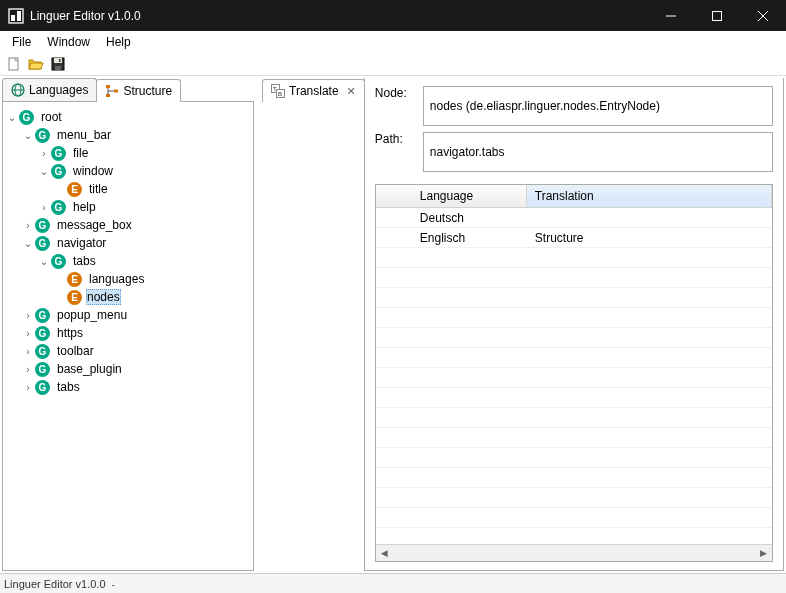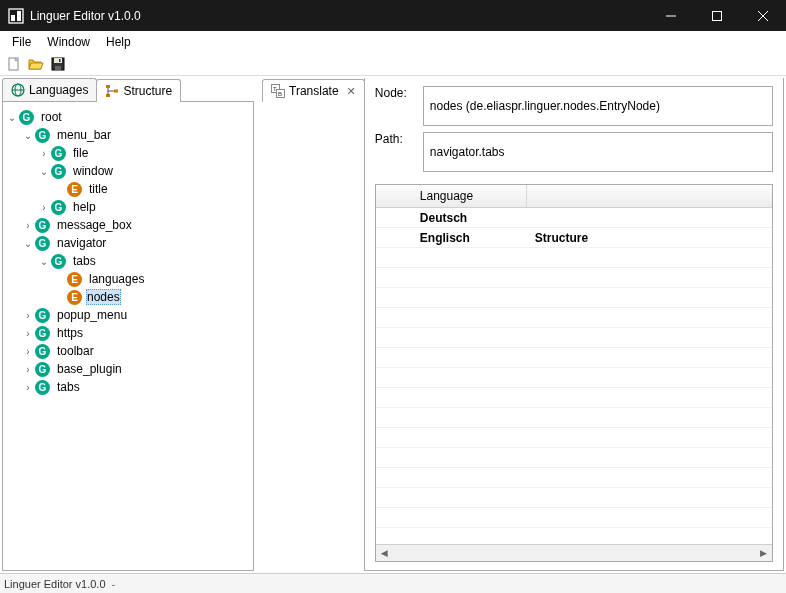--- a/index.html
+++ b/index.html
@@ -52,21 +52,21 @@
 
 
 .table-wrap { flex: 1; border: 1px solid #aaa; margin-top: 6px; display: flex; flex-direction: column; overflow: hidden; }
 .table-hdr { display: flex; background: linear-gradient(#fdfdfd, #ececec); border-bottom: 1px solid #d0d0d0; height: 23px; }
 .table-hdr .col { padding: 4px 8px; border-right: 1px solid #d8d8d8; display: flex; align-items: center; }
 .table-hdr .col.sorted { background: linear-gradient(#e8f1fb, #d4e7f9); }
 .col.lang { width: 115px; margin-left: 36px; }
 .col.trans { flex: 1; }
 .table-body { flex: 1; overflow: auto; background: repeating-linear-gradient(#fff 0, #fff 19px, #eef0f2 19px, #eef0f2 20px); position: relative; }
 .table-row { display: flex; height: 20px; align-items: center; }
-.table-row .col { padding: 0 8px; border-right: 1px solid transparent; font-weight: bold; }
+.table-row .col { padding: 0 8px; border-right: 1px solid transparent; }
 .hscroll { height: 17px; background: #f0f0f0; display: flex; align-items: center; border-top: 1px solid #d0d0d0; }
 .hscroll .arrow { width: 17px; height: 17px; display: flex; align-items: center; justify-content: center; color: #666; font-size: 9px; }
 .hscroll .track { flex: 1; }
 
 
 .statusbar { height: 20px; border-top: 1px solid #ccc; display: flex; align-items: center; padding: 0 4px; font-size: 11px; color: #333; background: #f5f5f5; }
 .statusbar .sep { margin: 0 6px; color: #666; }
 </style>
 </head>
 <body>
@@ -285,20 +285,21 @@
         <div class="val">nodes  (de.eliaspr.linguer.nodes.EntryNode)</div>
       </div>
       <div class="field-row">
         <span class="lbl">Path:</span>
         <div class="val">navigator.tabs</div>
       </div>
 
       <div class="table-wrap">
         <div class="table-hdr">
           <div class="col lang">Language</div>
+          <div class="col trans sorted">Translation</div>
         </div>
         <div class="table-body" id="table-body">
             <div class="table-row">
               <div class="col lang">Deutsch</div>
             </div>
             <div class="table-row">
               <div class="col lang">Englisch</div>
               <div class="col trans">Structure</div>
             </div>
           </div>

